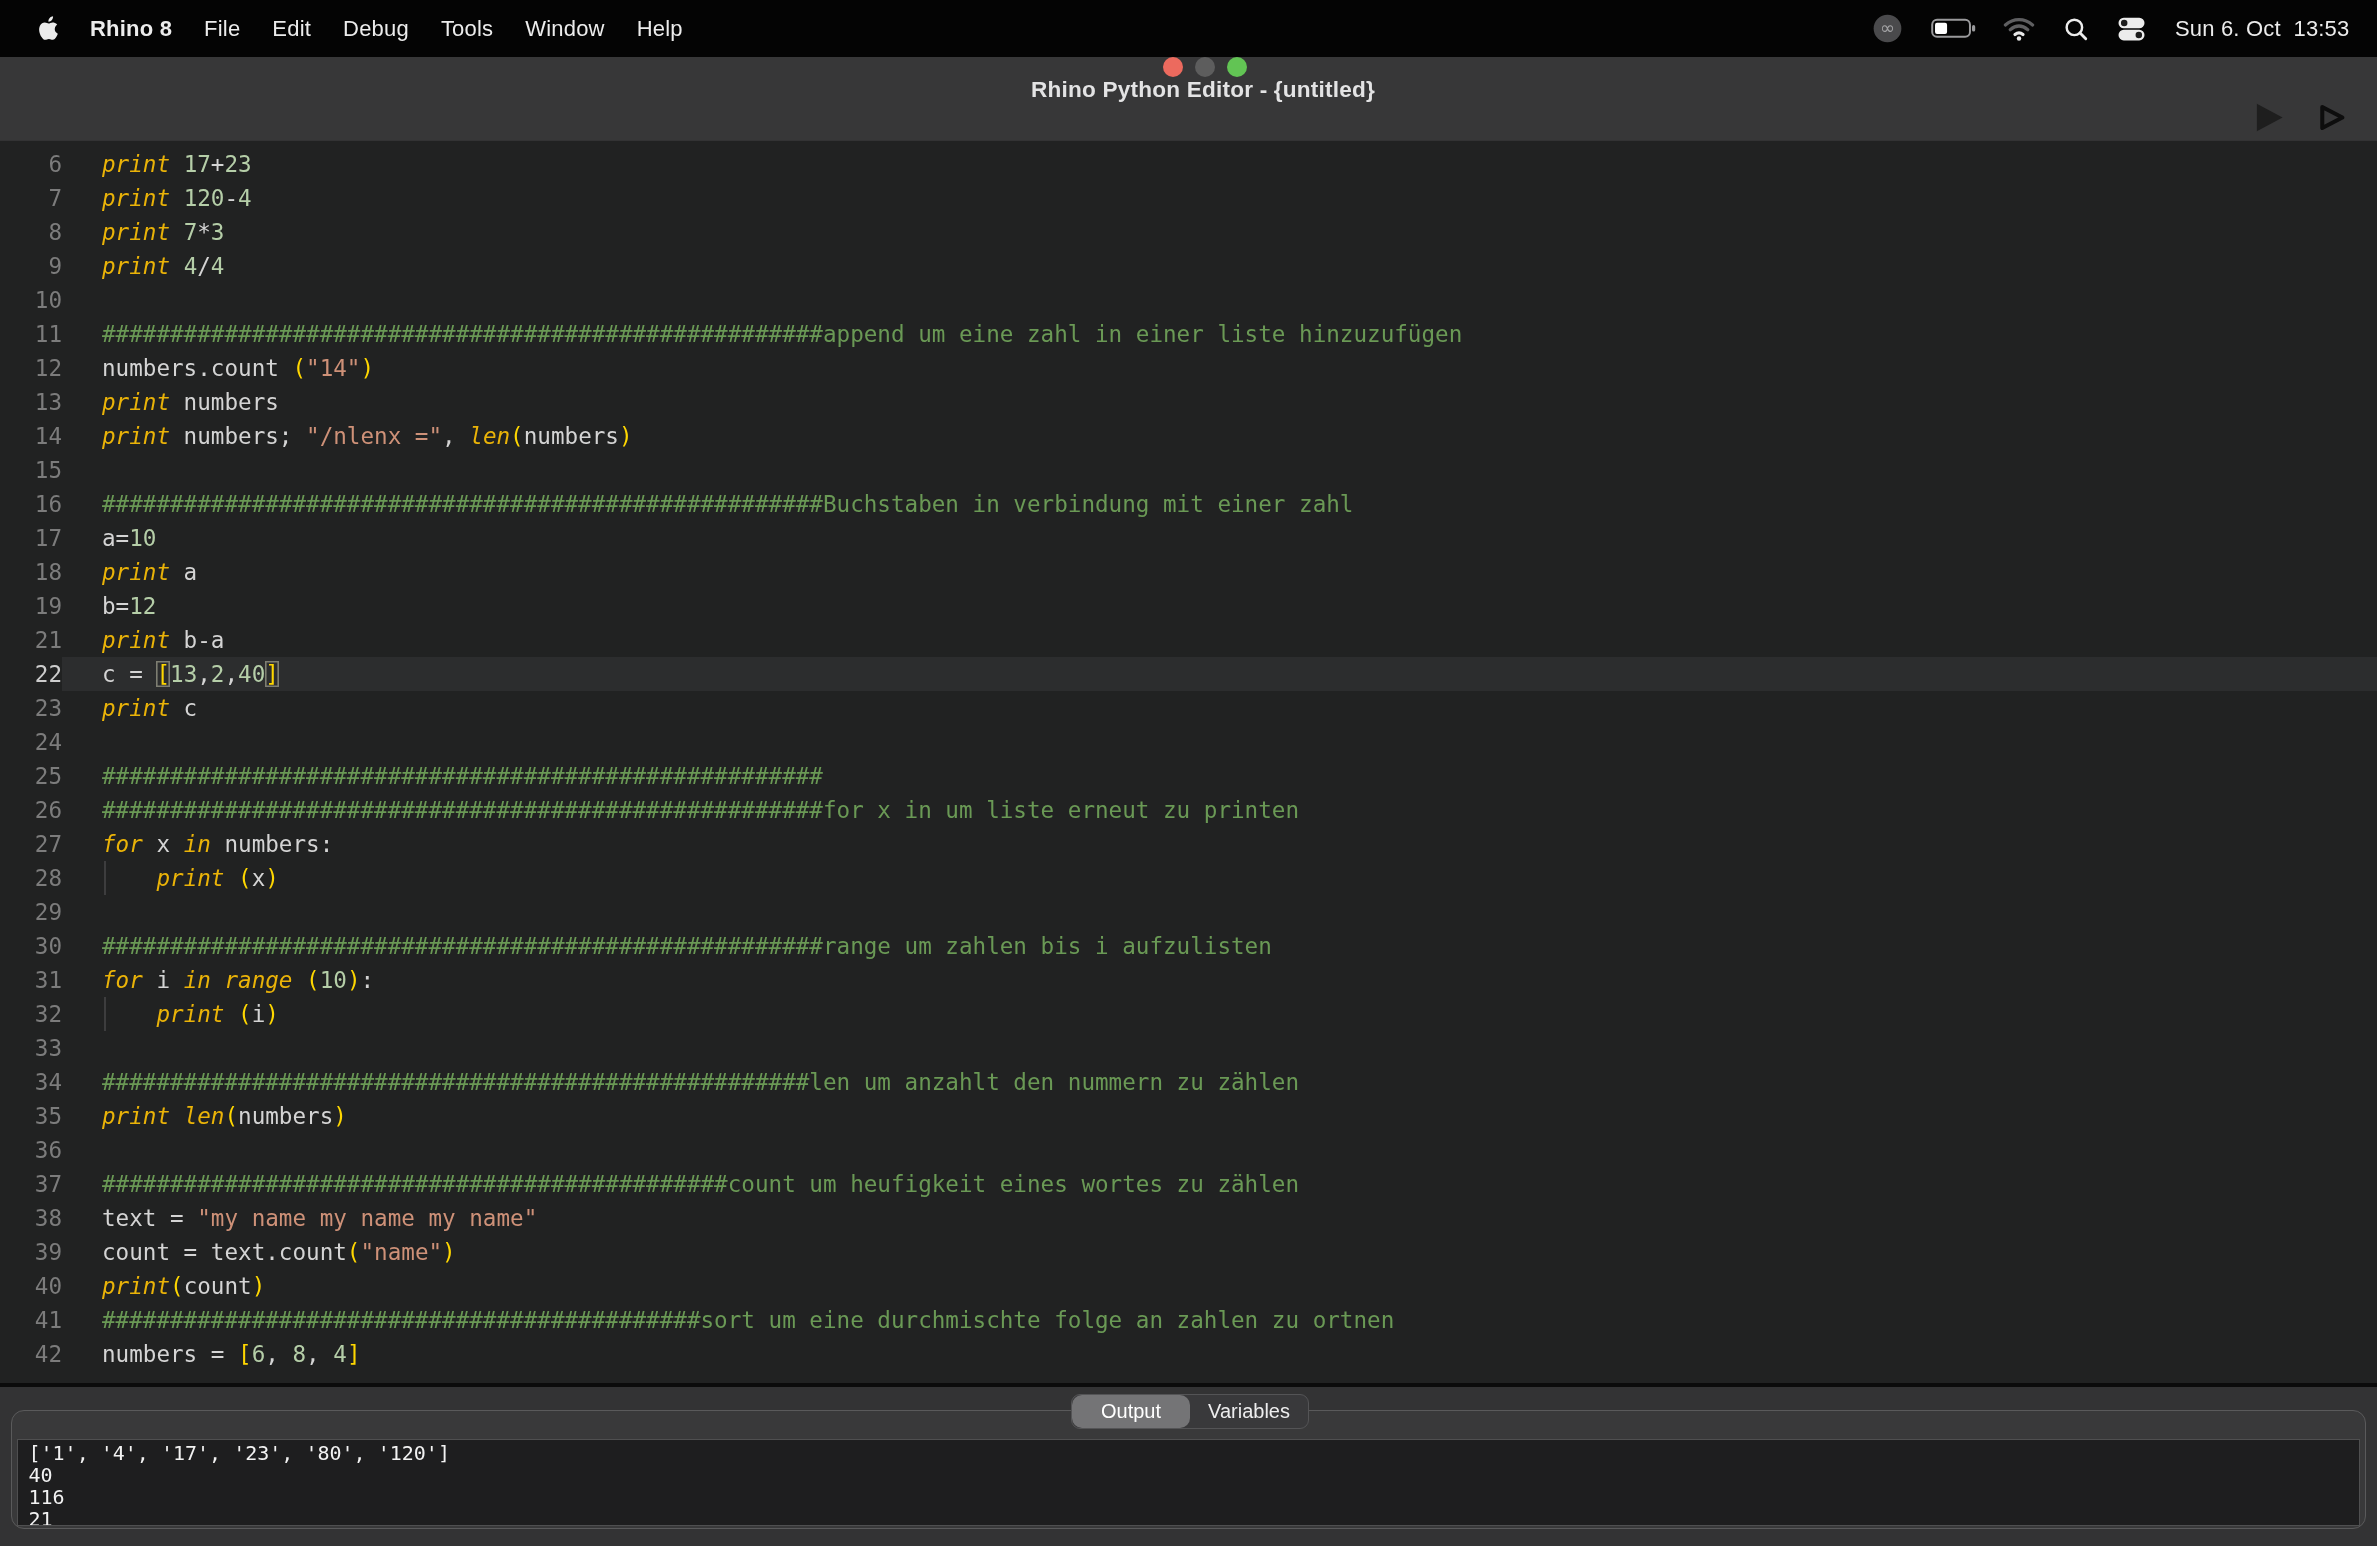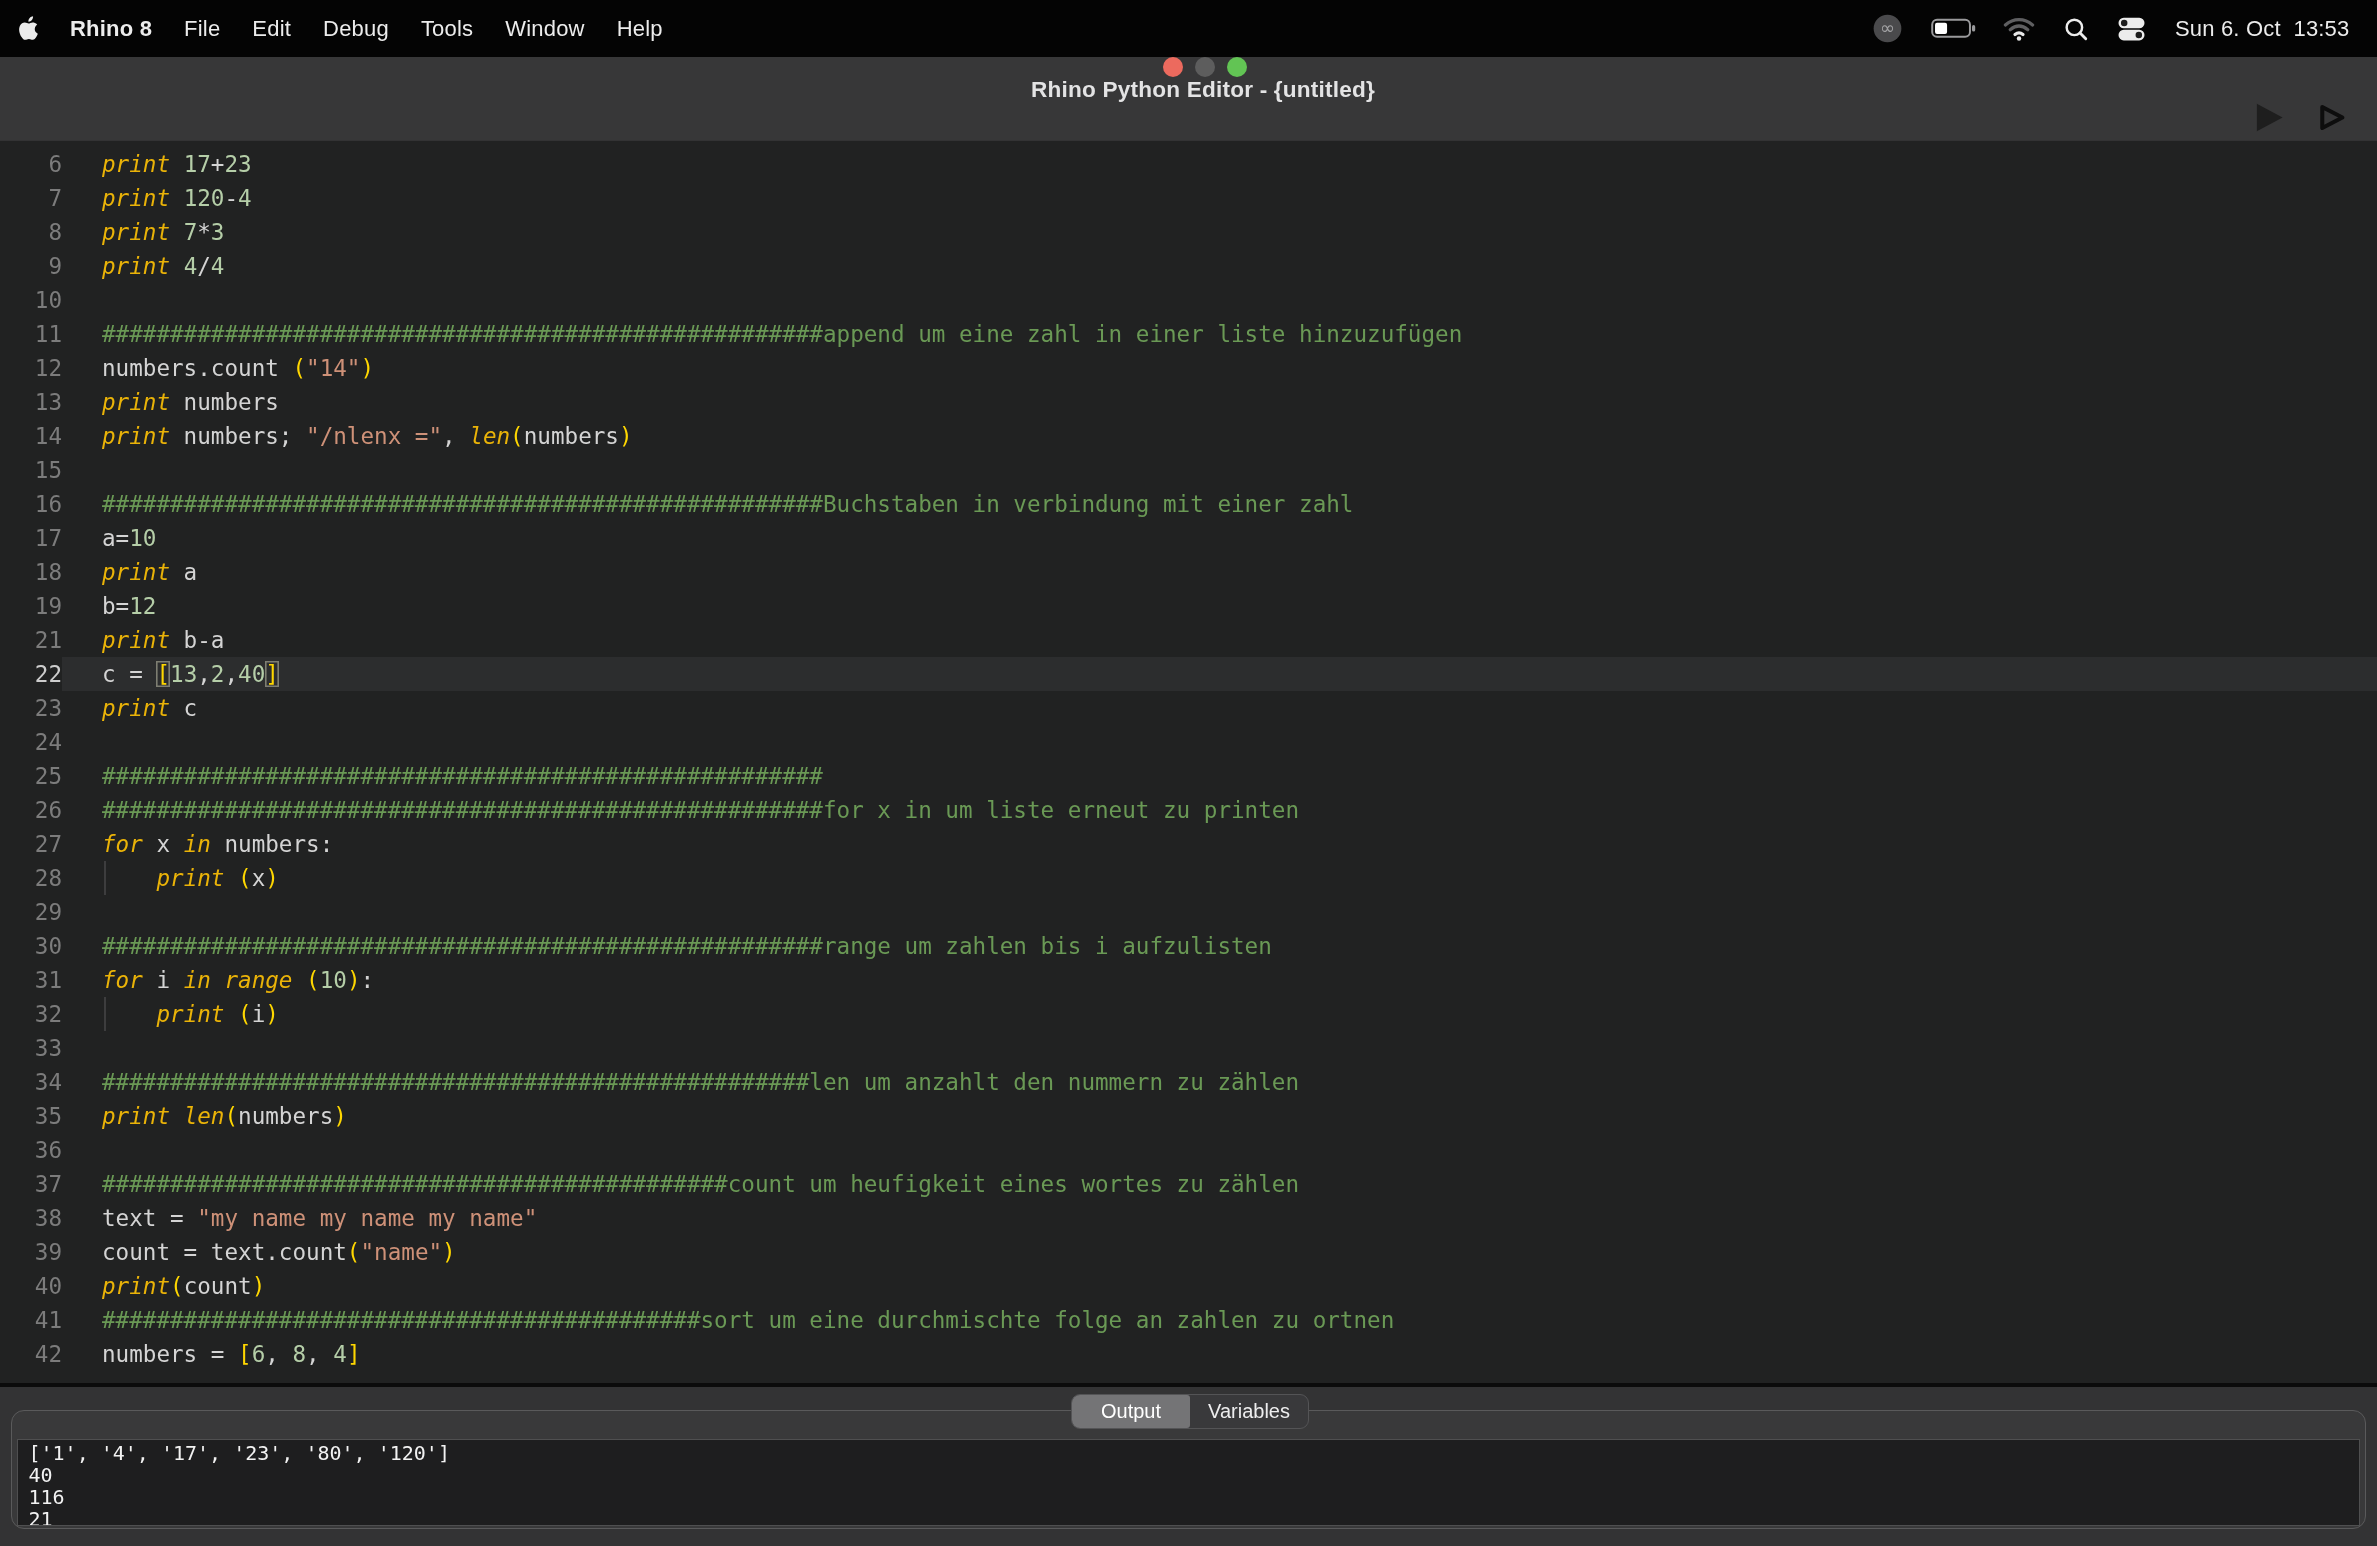--- a/index.html
+++ b/index.html
@@ -2,21 +2,21 @@
 <html style="font-size:13px"><head>
 <meta charset="utf-8">
 <style>
   * { margin:0; padding:0; box-sizing:border-box; }
   html,body { width:2377px; height:1546px; overflow:hidden; }
   body { position:relative; background:#333334; font-family:"Liberation Sans", sans-serif; }
 
   
   .menubar { position:absolute; left:0; top:0; width:2377px; height:57px; background:#040404;
              display:flex; align-items:center; color:#ececec; font-size:22px; }
-  .menubar .left { display:flex; align-items:center; gap:32px; padding-left:16px; }
+  .menubar .left { display:flex; align-items:center; gap:32px; padding-left:36px; }
   .apple-wrap { display:flex; align-items:center; }
   .app-name { font-weight:700; letter-spacing:0.2px; }
   .menu-item { font-weight:400; letter-spacing:0.2px; cursor:default; }
   .menubar .right { margin-left:auto; display:flex; align-items:center; gap:27.5px; padding-right:27.5px; }
   .status-icon { display:flex; align-items:center; justify-content:center; }
   .clock { font-size:22px; letter-spacing:0.2px; white-space:pre; }
 
   
   .titlebar { position:absolute; left:0; top:57px; width:2377px; height:83px; background:#373738;
               display:flex; align-items:center;flex-direction:column; }
@@ -52,21 +52,21 @@
   .bottom { position:absolute; left:0; top:1387px; width:2377px; height:159px; background:#333334; }
 
   .panel { position:absolute; left:10.5px; top:1410px; width:2355px; height:119px;
            background:#39393a; border:1.6px solid #5a5a5b; border-radius:13px; }
 
   .seg-control { position:absolute; left:1071px; top:1394px; width:238px; height:35px;
                  background:#39393b; border:1.6px solid #545456; border-radius:9px;
                  display:flex; z-index:5; overflow:hidden; }
   .seg { flex:1 1 50%; display:flex; align-items:center; justify-content:center;
          color:#ededee; font-size:20px; cursor:default; }
-  .seg.selected { background:#747476; border-radius:3px; color:#ffffff; }
+  .seg.selected { background:#747476; border-radius:10px; color:#ffffff; }
 
   .output-box { position:absolute; left:17px; top:1439px; width:2343px; height:87px;
                 background:#1e1e1f; border:1.6px solid #4f4f50; overflow:hidden; z-index:2; }
   .output-text { font-family:"DejaVu Sans Mono", monospace; font-size:20px; line-height:22px;
                  color:#f2f2f2; padding:2.4px 0 0 10.5px; white-space:pre; }
 </style>
 </head>
 <body>
 
 <div class="menubar">

